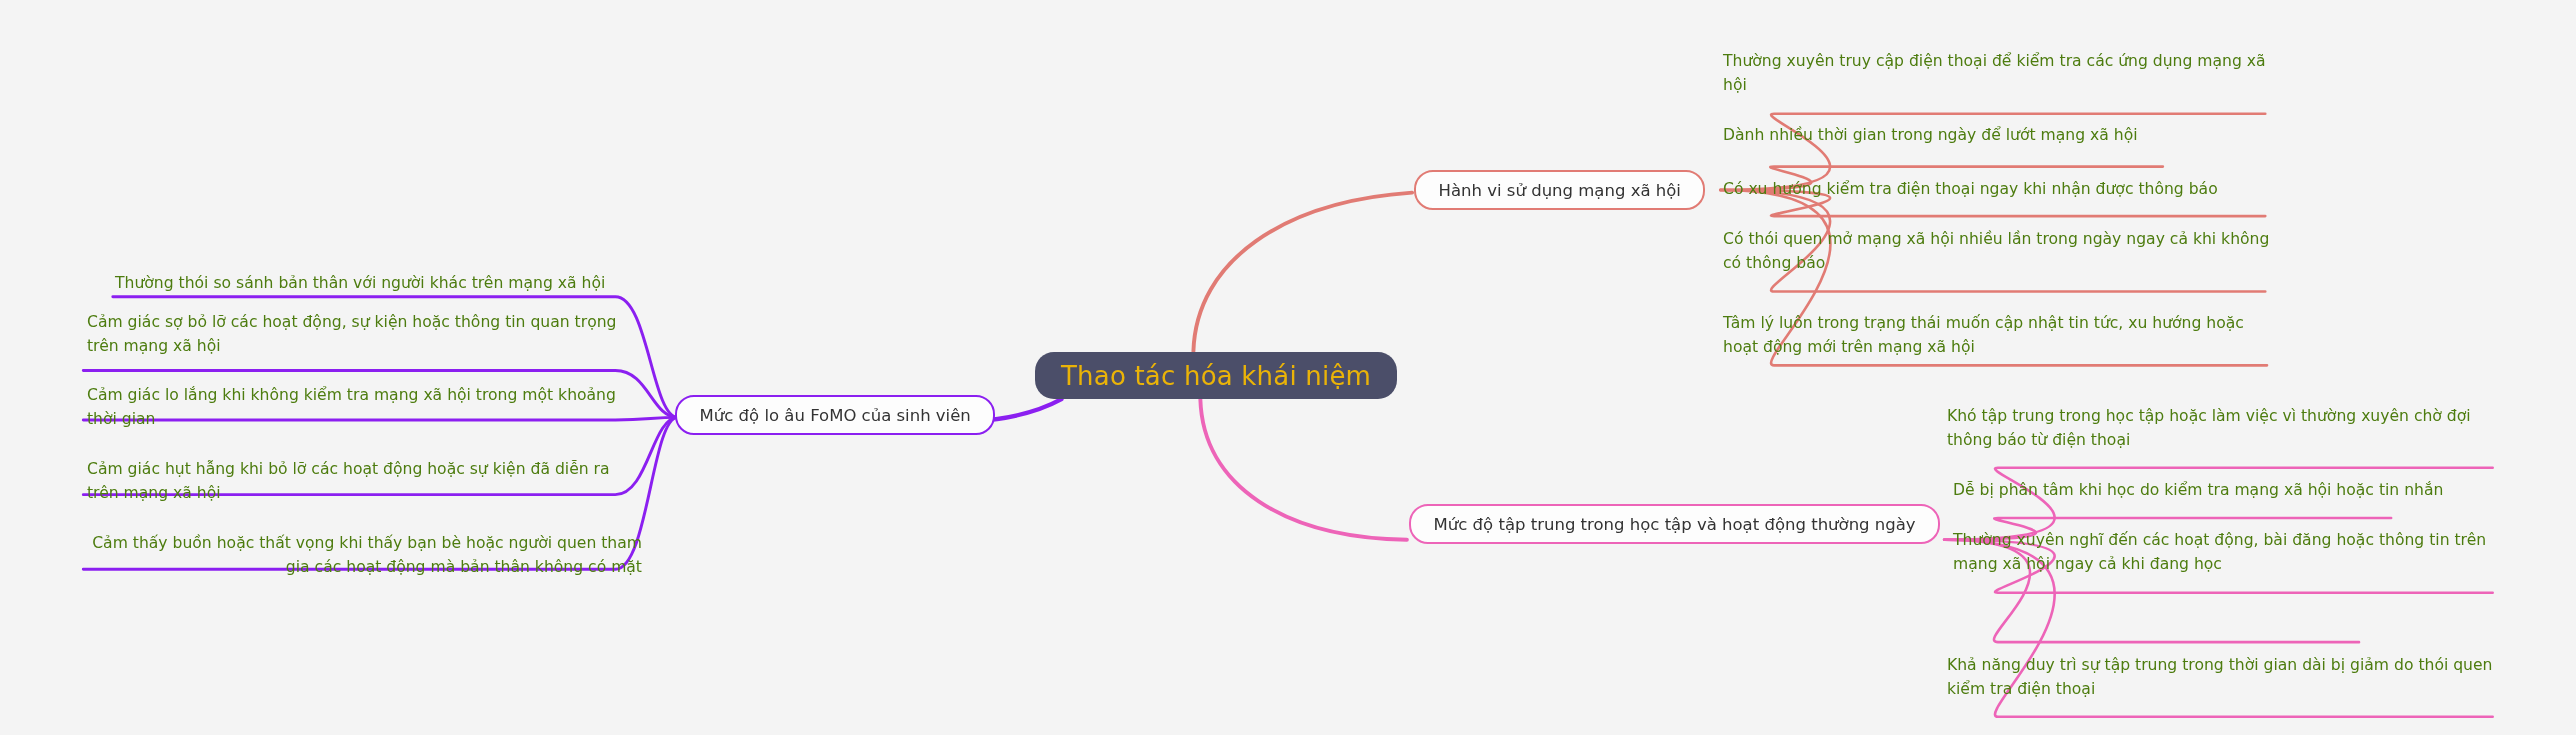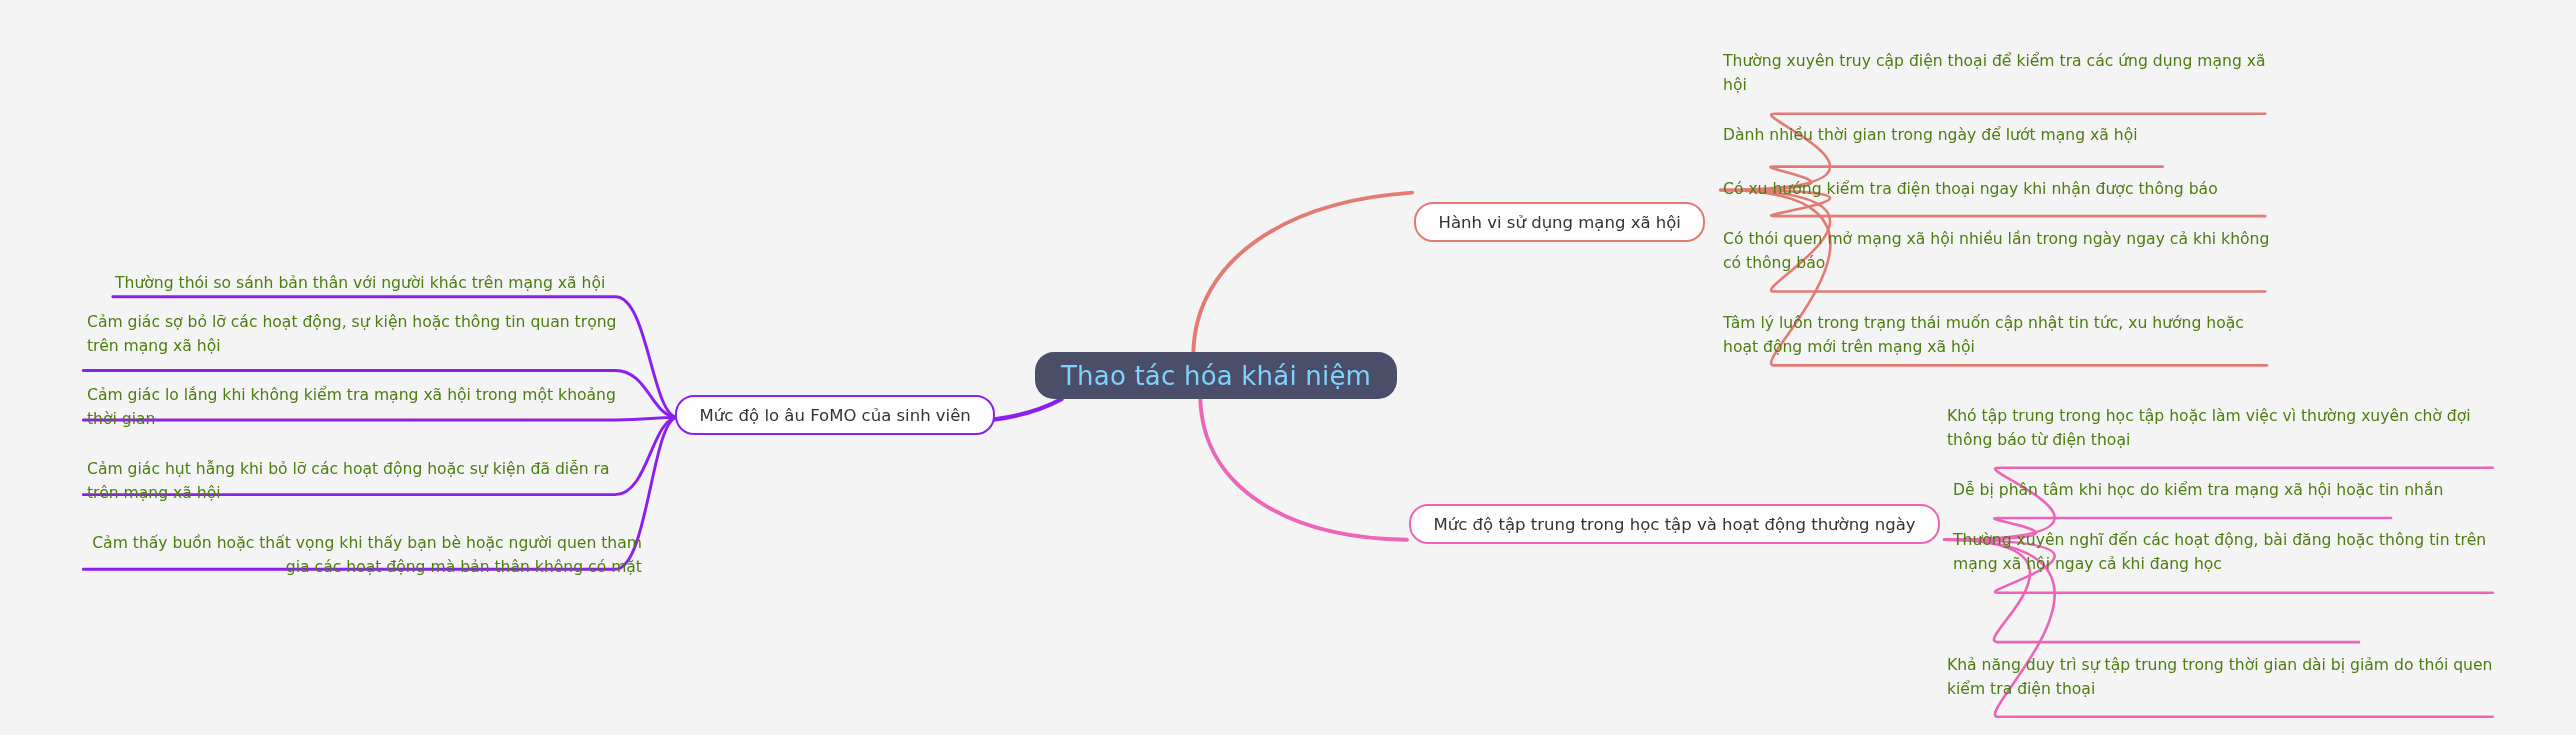--- a/index.html
+++ b/index.html
@@ -46,21 +46,21 @@
   
   .branch-node {
     background: #fdfdfd;
     border-radius: 19px;
     border: 2.6px solid #888;
     height: 40px;
     padding: 0 22.6px;
     font-size: 16.5px;
     color: #333333;
   }
-  .branch-coral  { border-color: #e17b74; margin-top: 32px; }
+  .branch-coral  { border-color: #e17b74; }
   .branch-pink   { border-color: #ed64b8; }
   .branch-purple { border-color: #8b1ff0; }
 
   
   .leaf {
     position: absolute;
     box-sizing: border-box;
     font-size: 15.6px;
     line-height: 1.52;
     color: #4d7c0f;
@@ -86,21 +86,21 @@
       <path d="M 2240 622 C 2505.44 622 2268 683 2302 683 L 2872 683" fill="none" stroke="#ed64b8" stroke-width="3" stroke-linecap="round"></path>
       <path d="M 2240 622 C 2440.76 622 2268 740 2302 740 L 2718 740" fill="none" stroke="#ed64b8" stroke-width="3" stroke-linecap="round"></path>
       <path d="M 2240 622 C 2505.44 622 2268 826 2302 826 L 2872 826" fill="none" stroke="#ed64b8" stroke-width="3" stroke-linecap="round"></path>
       <path d="M 781 481 C 751 481 747 342 709 342 L 130 342" fill="none" stroke="#8b1ff0" stroke-width="3.4" stroke-linecap="round"></path>
       <path d="M 781 481 C 751 481 747 427 709 427 L 96 427" fill="none" stroke="#8b1ff0" stroke-width="3.4" stroke-linecap="round"></path>
       <path d="M 781 481 C 751 481 747 484 709 484 L 96 484" fill="none" stroke="#8b1ff0" stroke-width="3.4" stroke-linecap="round"></path>
       <path d="M 781 481 C 751 481 747 570 709 570 L 96 570" fill="none" stroke="#8b1ff0" stroke-width="3.4" stroke-linecap="round"></path>
       <path d="M 781 481 C 751 481 747 656 709 656 L 96 656" fill="none" stroke="#8b1ff0" stroke-width="3.4" stroke-linecap="round"></path>
     </svg>
 
-  <div class="node root-node" style="left: 1035px; top: 352px; background: rgb(75, 78, 105); color: #7dd3fc;">
+  <div class="node root-node" style="left: 1035px; top: 352px; background: rgb(75, 78, 105); color: #eab308;">
     <span>Thao tác hóa khái niệm</span>
   </div>
 
   <div class="node branch-node branch-coral" style="left: 1414px; top: 170px; border-color: rgb(225, 123, 116);">
     <span>Hành vi sử dụng mạng xã hội</span>
   </div>
 
   <div class="node branch-node branch-pink" style="left: 1409px; top: 504px; border-color: rgb(237, 100, 184);">
     <span>Mức độ tập trung trong học tập và hoạt động thường ngày</span>
   </div>

